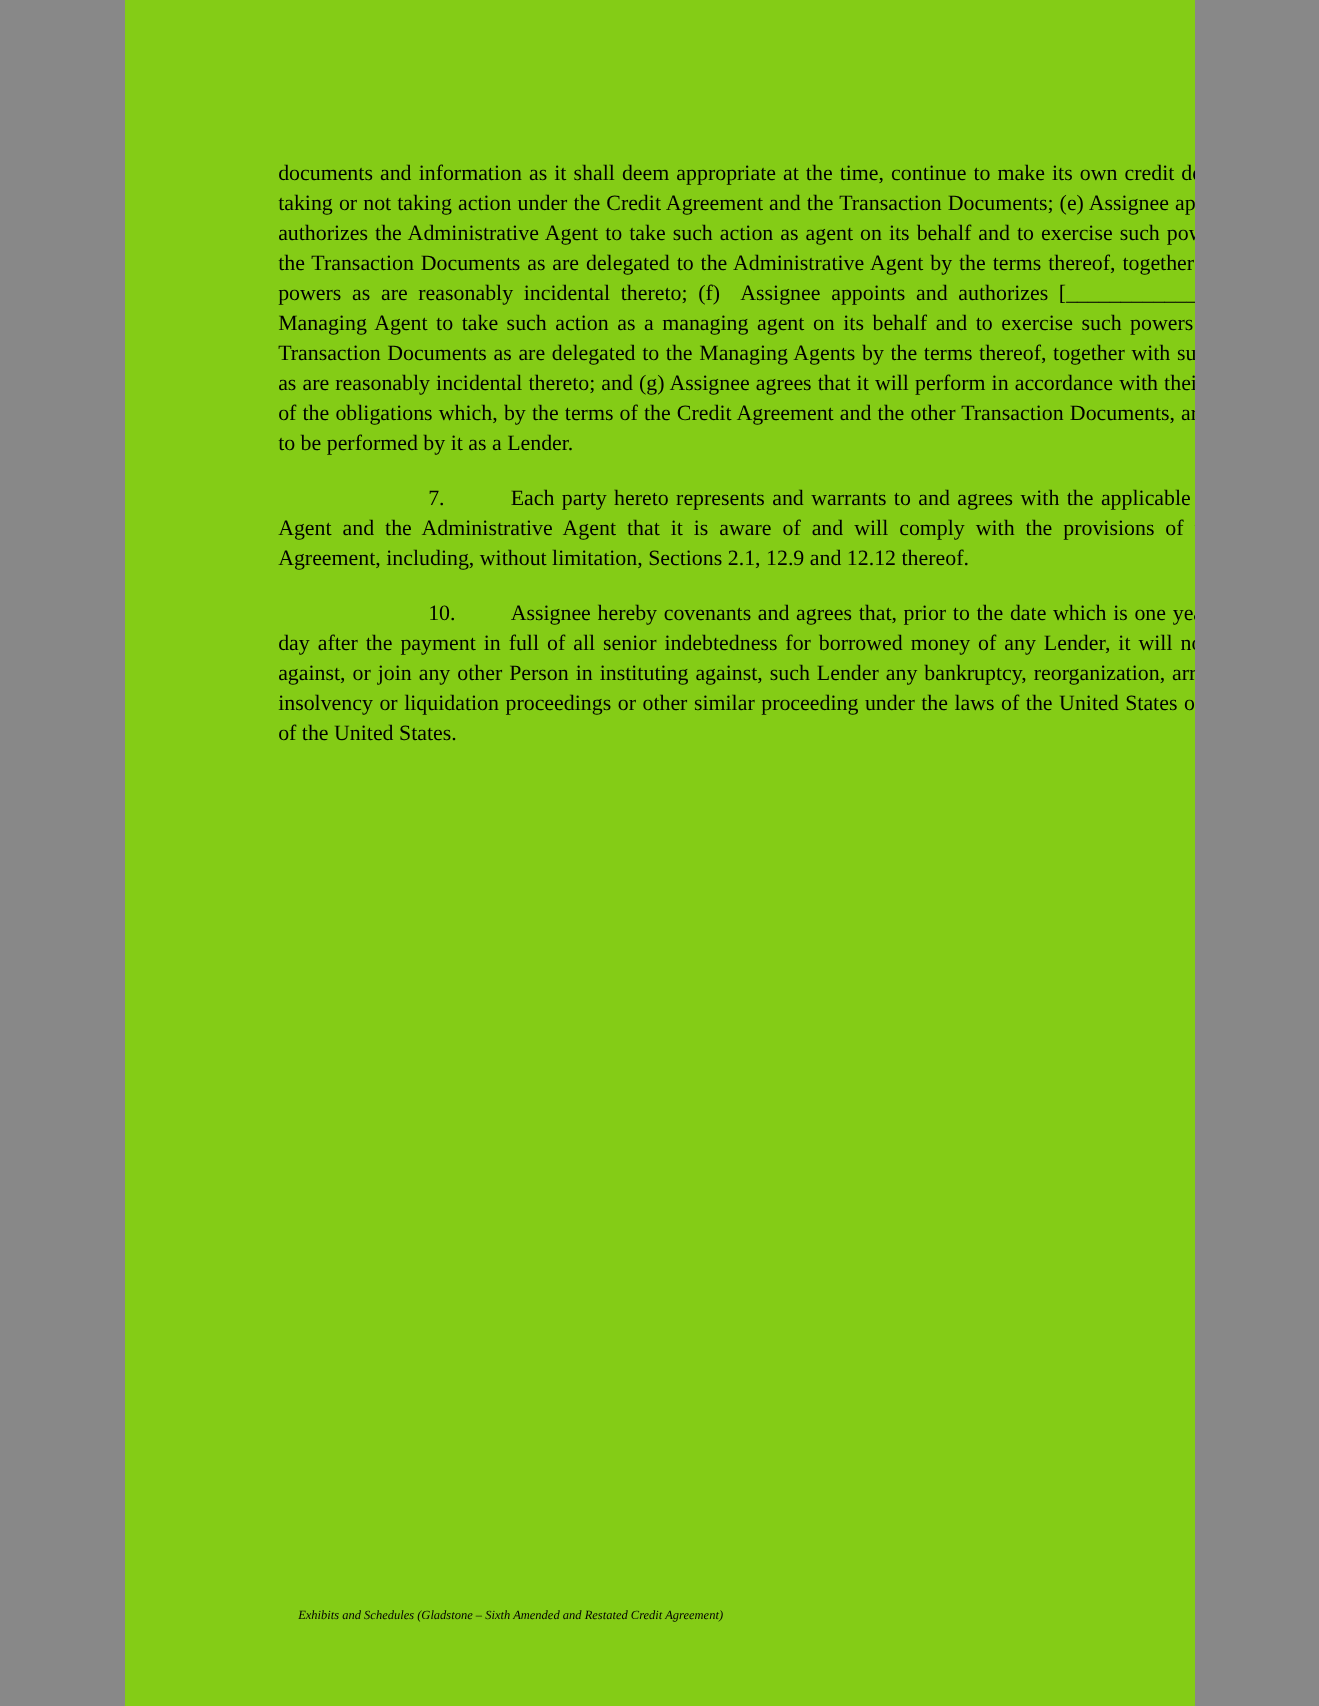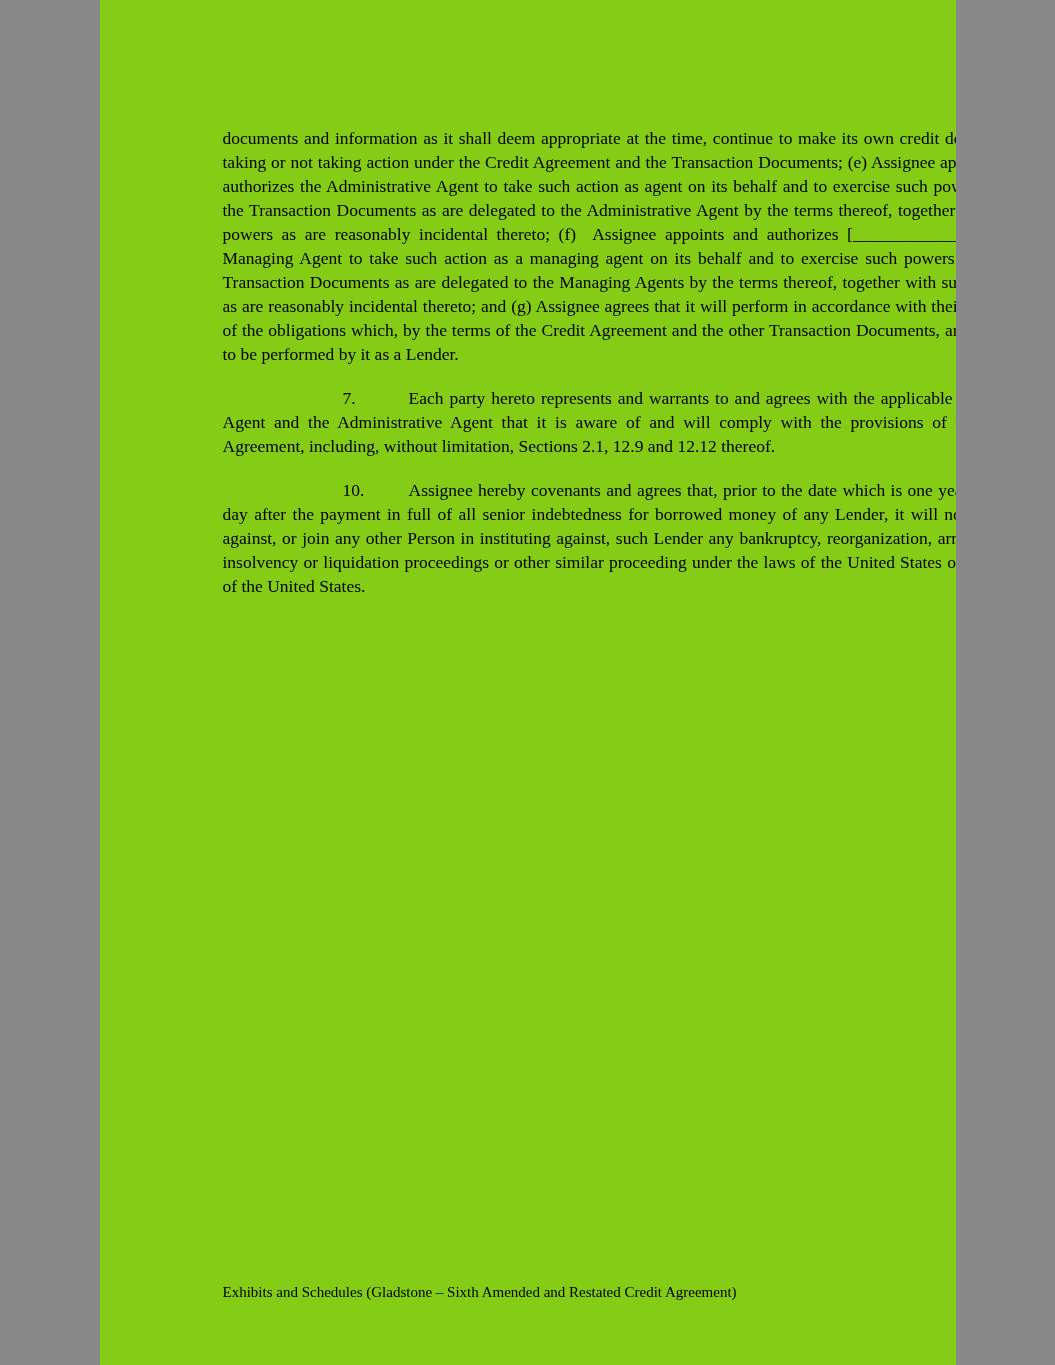--- a/index.html
+++ b/index.html
@@ -22,25 +22,26 @@
     font-size: 17.5px;
     line-height: 24px;
     text-align: justify;
   }
   p.para { margin: 0; }
   p.numbered { margin-top: 20px; text-indent: 120px; }
   .pnum { display: inline-block; width: 66px; text-indent: 0; }
   .uref { }
   .footer {
     position: absolute;
-    left: 123px;
+    left: 139px;
     top: 1284px;
-    font-size: 15px;
+    font-size: 10px;
     line-height: 17px;
     color: #000000;
+    font-style: italic;
   }
 </style>
 </head>
 <body>
 
 <div class="page">
   <div class="content">
 
     <p class="para">documents and information as it shall deem appropriate at the time, continue to make its own credit decisions in taking or not taking action under the Credit Agreement and the Transaction Documents; (e) Assignee appoints and authorizes the Administrative Agent to take such action as agent on its behalf and to exercise such powers under the Transaction Documents as are delegated to the Administrative Agent by the terms thereof, together with such powers as are reasonably incidental thereto; (f)&nbsp; Assignee appoints and authorizes [______________] as its Managing Agent to take such action as a managing agent on its behalf and to exercise such powers under the Transaction Documents as are delegated to the Managing Agents by the terms thereof, together with such powers as are reasonably incidental thereto; and (g) Assignee agrees that it will perform in accordance with their terms all of the obligations which, by the terms of the Credit Agreement and the other Transaction Documents, are required to be performed by it as a Lender.</p>
 

